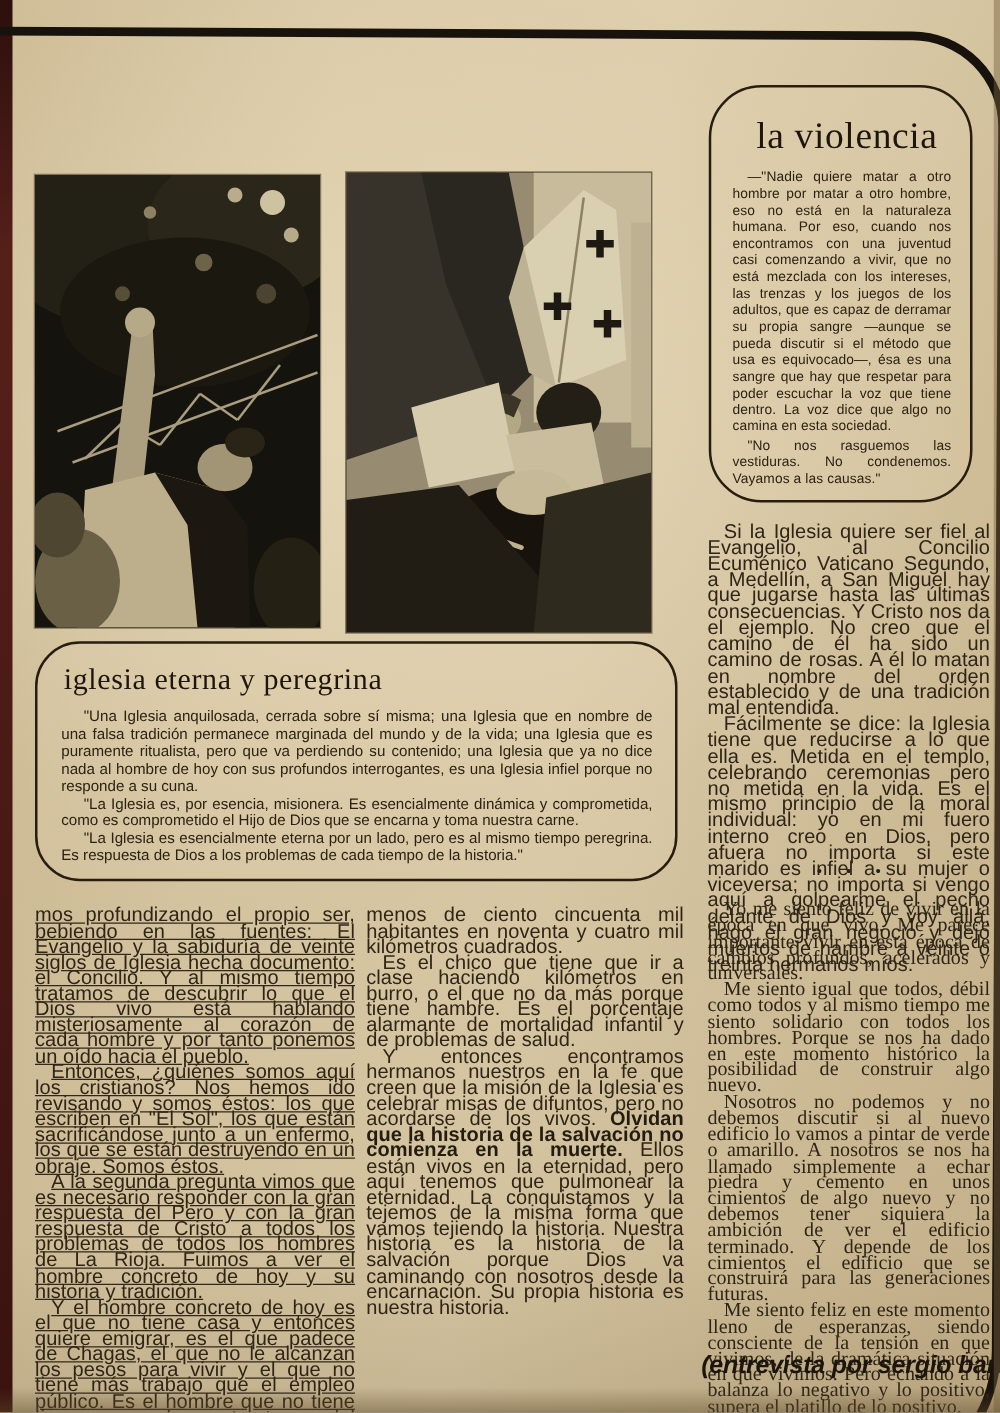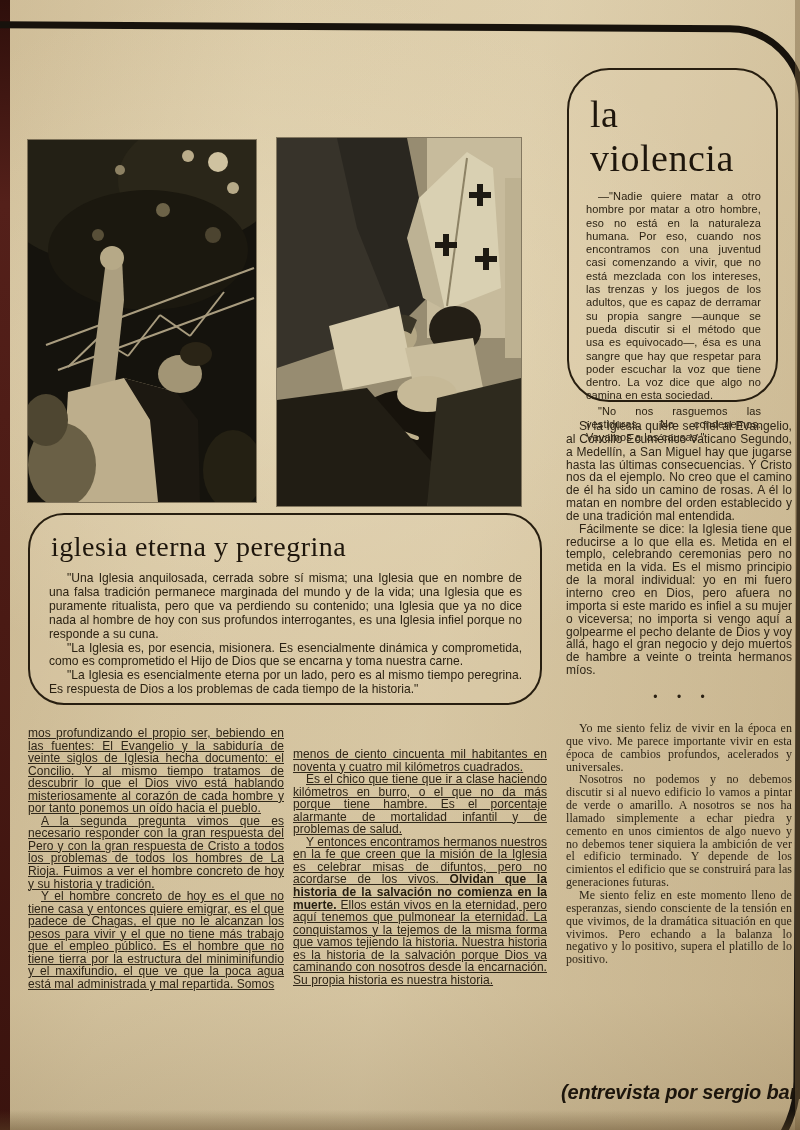--- a/index.html
+++ b/index.html
@@ -26,35 +26,35 @@
   .photo svg{display:block;}
   .photo-left{left:28px;top:140px;width:228px;height:362px;}
   .photo-right{left:277px;top:138px;width:244px;height:368px;}
 
   .box{position:absolute;border:2px solid #271e10;background:rgba(226,213,180,.25);}
   .box h1{font-family:"Liberation Serif", serif;font-weight:normal;color:#1e160c;margin:0;}
   .box p{margin:0;text-align:justify;color:#2b2213;}
 
   .violencia{left:567px;top:68px;width:211px;height:334px;border-radius:42px;
     padding:20px 15px 0 17px;box-sizing:border-box;}
-  .violencia h1{font-size:38px;letter-spacing:.5px;margin:2px 0 10px 4px;}
+  .violencia h1{font-size:30px;letter-spacing:.5px;margin:2px 0 10px 19px;}
   .violencia p{font-size:11px;line-height:13.3px;letter-spacing:.1px;}
   .violencia p.ind{text-indent:12px;}
   .violencia p + p{margin-top:2px;}
 
   .iglesia{left:28px;top:513px;width:514px;height:192px;border-radius:36px;
     padding:16px 18px 0 19px;box-sizing:border-box;}
-  .iglesia h1{font-size:28px;letter-spacing:.5px;margin:0 0 9px 2px;}
+  .iglesia h1{font-size:24px;letter-spacing:.5px;margin:0 0 9px 2px;}
   .iglesia p{font-size:12.1px;line-height:13.9px;text-indent:18px;}
 
   .col{position:absolute;}
-  .col p{margin:0;text-align:justify;font-size:12px;letter-spacing:.05px;color:#2e2517;}
+  .col p{margin:0;text-align:justify;font-size:16px;letter-spacing:.05px;color:#2e2517;}
   .col p.ind{text-indent:13px;}
   .col-1{left:28px;top:727px;width:256px;text-decoration:underline;}
-  .col-2{left:293px;top:748px;width:254px;text-decoration:underline;}
+  .col-2{left:293px;top:727px;width:254px;}
   .col-1 p,.col-2 p{line-height:12.55px;}
   .col-3t{left:566px;top:420px;width:226px;}
   .col-3b{left:566px;top:722px;width:226px;font-family:Liberation Serif, serif;}
   .col-3t p,.col-3b p{line-height:12.85px;}
   .col strong{font-weight:bold;color:#241c0f;}
 
   .dots{position:absolute;left:566px;top:690px;width:226px;text-align:center;
     font-size:12px;color:#2a2114;word-spacing:16px;}
   .byline{position:absolute;left:561px;top:1081px;width:234px;
     font-weight:bold;font-style:italic;font-size:20px;letter-spacing:-.2px;
@@ -160,32 +160,34 @@
 
   <div class="col col-3t">
     <p class="ind">Si la Iglesia quiere ser fiel al Evangelio, al Concilio Ecuménico Vaticano Segundo, a Medellín, a San Miguel hay que jugarse hasta las últimas consecuencias. Y Cristo nos da el ejemplo. No creo que el camino de él ha sido un camino de rosas. A él lo matan en nombre del orden establecido y de una tradición mal entendida.</p>
     <p class="ind">Fácilmente se dice: la Iglesia tiene que reducirse a lo que ella es. Metida en el templo, celebrando ceremonias pero no metida en la vida. Es el mismo principio de la moral individual: yo en mi fuero interno creo en Dios, pero afuera no importa si este marido es infiel a su mujer o viceversa; no importa si vengo aquí a golpearme el pecho delante de Dios y voy allá, hago el gran negocio y dejo muertos de hambre a veinte o treinta hermanos míos.</p>
   </div>
 
   <div class="dots">• • •</div>
 
   <div class="col col-1">
     <p>mos profundizando el propio ser, bebiendo en las fuentes: El Evangelio y la sabiduría de veinte siglos de Iglesia hecha documento: el Concilio. Y al mismo tiempo tratamos de descubrir lo que el Dios vivo está hablando misteriosamente al corazón de cada hombre y por tanto ponemos un oído hacia el pueblo.</p>
+    <p class="ind">Entonces, ¿quiénes somos aquí los cristianos? Nos hemos ido revisando y somos éstos: los que escriben en "El Sol", los que están sacrificándose junto a un enfermo, los que se están destruyendo en un obraje. Somos éstos.</p>
     <p class="ind">A la segunda pregunta vimos que es necesario responder con la gran respuesta del Pero y con la gran respuesta de Cristo a todos los problemas de todos los hombres de La Rioja. Fuimos a ver el hombre concreto de hoy y su historia y tradición.</p>
     <p class="ind">Y el hombre concreto de hoy es el que no tiene casa y entonces quiere emigrar, es el que padece de Chagas, el que no le alcanzan los pesos para vivir y el que no tiene más trabajo que el empleo público. Es el hombre que no tiene tierra por la estructura del miniminifundio y el maxifundio, el que ve que la poca agua está mal administrada y mal repartida. Somos</p>
   </div>
 
   <div class="col col-2">
     <p>menos de ciento cincuenta mil habitantes en noventa y cuatro mil kilómetros cuadrados.</p>
     <p class="ind">Es el chico que tiene que ir a clase haciendo kilómetros en burro, o el que no da más porque tiene hambre. Es el porcentaje alarmante de mortalidad infantil y de problemas de salud.</p>
     <p class="ind"><span>Y entonces encontramos hermanos nuestros en la fe que creen que la misión de la Iglesia es celebrar misas de difuntos, pero no acordarse de los vivos. </span><strong>Olvidan que la historia de la salvación no comienza en la muerte.</strong><span> Ellos están vivos en la eternidad, pero aquí tenemos que pulmonear la eternidad. La conquistamos y la tejemos de la misma forma que vamos tejiendo la historia. Nuestra historia es la historia de la salvación porque Dios va caminando con nosotros desde la encarnación. Su propia historia es nuestra historia.</span></p>
   </div>
 
   <div class="col col-3b">
     <p class="ind">Yo me siento feliz de vivir en la época en que vivo. Me parece importante vivir en esta época de cambios profundos, acelerados y universales.</p>
+    <p class="ind">Me siento igual que todos, débil como todos y al mismo tiempo me siento solidario con todos los hombres. Porque se nos ha dado en este momento histórico la posibilidad de construir algo nuevo.</p>
     <p class="ind">Nosotros no podemos y no debemos discutir si al nuevo edificio lo vamos a pintar de verde o amarillo. A nosotros se nos ha llamado simplemente a echar piedra y cemento en unos cimientos de algo nuevo y no debemos tener siquiera la ambición de ver el edificio terminado. Y depende de los cimientos el edificio que se construirá para las generaciones futuras.</p>
     <p class="ind">Me siento feliz en este momento lleno de esperanzas, siendo consciente de la tensión en que vivimos, de la dramática situación en que vivimos. Pero echando a la balanza lo negativo y lo positivo, supera el platillo de lo positivo.</p>
   </div>
 
   <div class="byline">(entrevista por sergio barbieri)</div>
 
   <div class="edge-shade"></div>
   <div class="bottom-shade"></div>
 </div>
 

